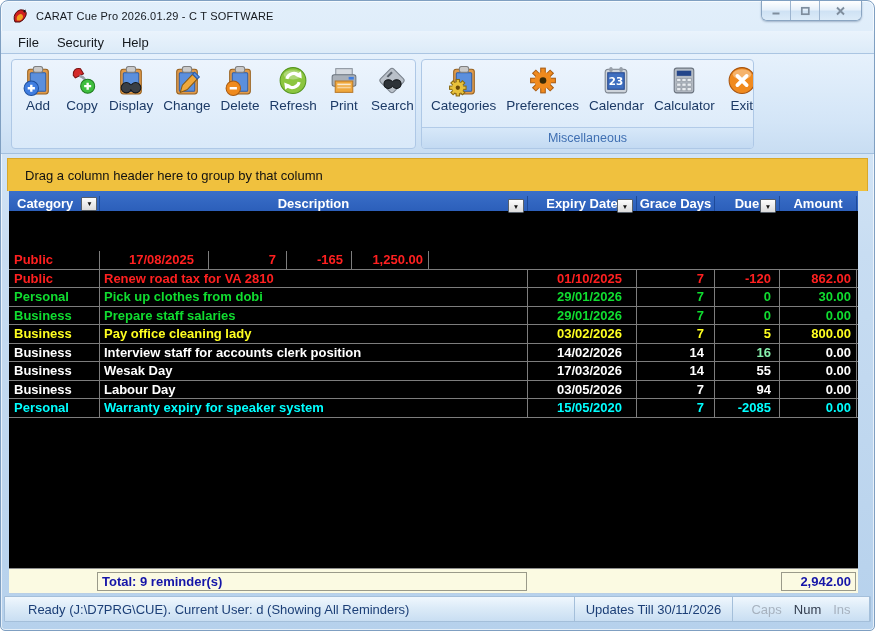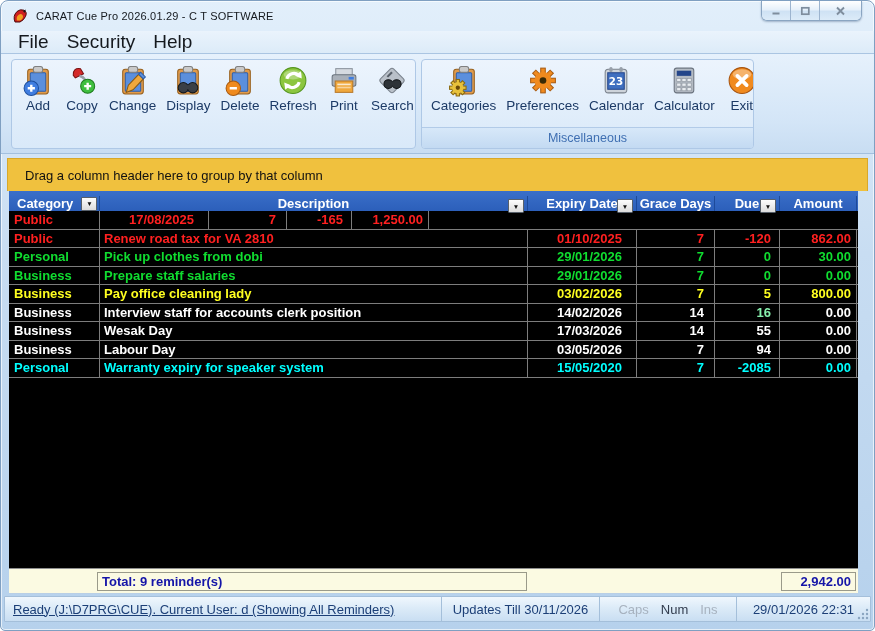--- a/index.html
+++ b/index.html
@@ -23,21 +23,21 @@
     box-shadow:0 1px 2px rgba(40,70,110,.35);}
   .win-btn{width:29px;height:19px;display:flex;align-items:center;justify-content:center;cursor:default;
     background:linear-gradient(180deg,#ffffff 0%,#e6f0fa 45%,#cfe2f4 55%,#dcebf8 100%);
     border-right:1px solid #9cb4cf;}
   .win-btn:last-child{border-right:none;width:41px;}
   .win-btn svg{width:11px;height:10px;display:block;}
 
   
   .menubar{height:23px;display:flex;align-items:center;padding-left:8px;flex:0 0 auto;
     background:linear-gradient(180deg,#eaf3fc,#dcebf8);border-bottom:1px solid #aac5e2;}
-  .menu-item{font-size:19px;color:#15191e;padding:2px 9px;border-radius:2px;}
+  .menu-item{font-size:13px;color:#15191e;padding:2px 9px;border-radius:2px;}
 
   
   .toolbar{height:100px;flex:0 0 auto;display:flex;gap:5px;padding:5px 8px 4px 10px;
     background:linear-gradient(180deg,#e6f1fc 0%,#d3e5f7 70%,#c8ddf2 100%);
     border-bottom:1px solid #a3c0de;}
   .tb-group{border:1px solid #aec8e6;border-radius:4px;display:flex;flex-direction:column;
     background:linear-gradient(180deg,#ecf4fd,#d9e9f9);overflow:hidden;}
   .tb-group.g0{width:405px;}
   .tb-group.g1{width:333px;}
   .tb-row{flex:1;display:flex;align-items:flex-start;justify-content:space-around;padding:3px 4px 0 4px;}
@@ -54,21 +54,21 @@
     padding-left:17px;border:1px solid #d8a82a;border-bottom:none;}
   .grid{width:849px;margin-left:2px;height:377px;display:flex;flex-direction:column;background:#000;}
   .grid-header{height:20px;display:flex;flex:0 0 auto;background:linear-gradient(180deg,#3a6fc9,#2c5fba);align-items:flex-end;}
   .gh-cell{position:relative;display:flex;align-items:center;justify-content:center;
     color:#fff;font-weight:bold;font-size:13px;border-right:1px solid #1d4a9a;cursor:default;}
   .gh-cell.left{justify-content:flex-start;padding-left:8px;}
   .gh-dd{width:16px;height:14px;background:linear-gradient(180deg,#fdfdfd,#dcdcdc);border:1px solid #58606a;
     color:#111;font-size:6.5px;display:flex;align-items:center;justify-content:center;border-radius:1px;}
   .gh-dd.abs{position:absolute;right:3px;top:3px;}
   .gh-dd.inline{margin-left:8px;}
-  .grid-body{flex:1;background:#000;overflow:hidden;}
+  .grid-body{flex:1;background:#000;overflow:hidden;margin-top:40px;}
   .grid-row{display:flex;height:18.5px;font-size:13px;font-weight:bold;border-bottom:1px solid #7d7d7d;}
   .cell{border-right:1px solid #7d7d7d;display:flex;align-items:center;white-space:nowrap;overflow:hidden;}
   .cell.c0{padding-left:5px;}
   .cell.c1{padding-left:4px;}
   .cell.r{justify-content:flex-end;}
   .cell.c2{padding-right:14px;}
   .cell.c3{padding-right:10px;}
   .cell.c4{padding-right:8px;}
   .cell.c5{padding-right:5px;}
   .cell.selected{background:#2b63c6;color:#fff !important;font-weight:normal;
@@ -81,21 +81,21 @@
     background:#fbfae2;color:#1414a8;font-weight:bold;font-size:13px;line-height:17px;padding-left:4px;}
   .amount-box{position:absolute;right:2px;top:3px;width:75px;height:19px;border:1px solid #9a9a8a;
     background:#fbfae2;color:#1414a8;font-weight:bold;font-size:13px;line-height:17px;
     text-align:right;padding-right:4px;}
 
   
   .statusbar{margin:2px 3px 0 3px;height:26px;display:flex;flex:0 0 auto;font-size:13px;color:#1c3f77;
     background:linear-gradient(180deg,#f0f7fd 0%,#dcebf8 45%,#c9def2 100%);
     border:1px solid #a4bfda;border-radius:1px;}
   .sb-sec{display:flex;align-items:center;border-right:1px solid #a4bfda;height:100%;}
-  .sb-status{flex:1;padding-left:8px;text-decoration:underline;}
+  .sb-status{flex:1;padding-left:23px;}
   .sb-updates{width:158px;justify-content:center;}
   .sb-locks{width:137px;justify-content:center;gap:12px;}
   .sb-time{width:133px;justify-content:center;border-right:none;position:relative;}
   .lock{color:#a7b2bf;}
   .lock.active{color:#323c4e;}
   .grip{position:absolute;right:1px;bottom:1px;width:13px;height:13px;}
 </style>
 </head>
 <body>
 
@@ -158,38 +158,38 @@
               </svg>
             </span>
             <span class="tb-label">Copy</span>
           </div>
           <div class="tb-btn">
             <span class="tb-icon">
               <svg viewBox="0 0 32 32">
                 <rect x="6" y="5" width="20" height="24" rx="2.5" fill="#e09a4a" stroke="#96601e"></rect>
                 <rect x="8.5" y="8.5" width="15" height="18" rx="1" fill="#5b8fdd" stroke="#2e5ea8"></rect>
                 <rect x="11.5" y="2.5" width="9" height="5.5" rx="2" fill="#c9c9c9" stroke="#808080"></rect>
-                <polygon points="9.5,27.5 11.5,20.5 21.5,10 26,14.5 16,25 9.5,27.5" fill="#f0a83c" stroke="#8a5a10"></polygon>
-                <polygon points="21.5,10 26,14.5 28,12.5 23.5,8" fill="#5b8fdd" stroke="#2e5ea8"></polygon>
-              </svg>
-            </span>
-            <span class="tb-label">Change</span>
+                <circle cx="11.5" cy="23" r="5" fill="#3a3f46" stroke="#15181c"></circle>
+                <circle cx="20.5" cy="23" r="5" fill="#3a3f46" stroke="#15181c"></circle>
+                <rect x="13.5" y="20.5" width="5" height="4" fill="#3a3f46"></rect>
+              </svg>
+            </span>
+            <span class="tb-label">Display</span>
           </div>
           <div class="tb-btn">
             <span class="tb-icon">
               <svg viewBox="0 0 32 32">
                 <rect x="6" y="5" width="20" height="24" rx="2.5" fill="#e09a4a" stroke="#96601e"></rect>
                 <rect x="8.5" y="8.5" width="15" height="18" rx="1" fill="#5b8fdd" stroke="#2e5ea8"></rect>
                 <rect x="11.5" y="2.5" width="9" height="5.5" rx="2" fill="#c9c9c9" stroke="#808080"></rect>
-                <circle cx="11.5" cy="23" r="5" fill="#3a3f46" stroke="#15181c"></circle>
-                <circle cx="20.5" cy="23" r="5" fill="#3a3f46" stroke="#15181c"></circle>
-                <rect x="13.5" y="20.5" width="5" height="4" fill="#3a3f46"></rect>
-              </svg>
-            </span>
-            <span class="tb-label">Display</span>
+                <polygon points="9.5,27.5 11.5,20.5 21.5,10 26,14.5 16,25 9.5,27.5" fill="#f0a83c" stroke="#8a5a10"></polygon>
+                <polygon points="21.5,10 26,14.5 28,12.5 23.5,8" fill="#5b8fdd" stroke="#2e5ea8"></polygon>
+              </svg>
+            </span>
+            <span class="tb-label">Change</span>
           </div>
           <div class="tb-btn">
             <span class="tb-icon">
               <svg viewBox="0 0 32 32">
                 <rect x="6" y="5" width="20" height="24" rx="2.5" fill="#e09a4a" stroke="#96601e"></rect>
                 <rect x="8.5" y="8.5" width="15" height="18" rx="1" fill="#5b8fdd" stroke="#2e5ea8"></rect>
                 <rect x="11.5" y="2.5" width="9" height="5.5" rx="2" fill="#c9c9c9" stroke="#808080"></rect>
                 <circle cx="9.5" cy="23.5" r="7" fill="#ef8a1e" stroke="#a85a10"></circle>
                 <path d="M6 23.5 h7" stroke="#fff" stroke-width="2.4"></path>
               </svg>
@@ -426,28 +426,15 @@
   </div>
 
   <div class="statusbar">
     <div class="sb-sec sb-status">Ready (J:\D7PRG\CUE). Current User: d (Showing All Reminders)</div>
     <div class="sb-sec sb-updates">Updates Till 30/11/2026</div>
     <div class="sb-sec sb-locks">
         <span class="lock">Caps</span>
         <span class="lock active">Num</span>
         <span class="lock">Ins</span>
       </div>
-    <div class="sb-sec sb-time">
-      <span>29/01/2026 22:31</span>
-      <svg class="grip" viewBox="0 0 13 13">
-        <g fill="#8aa4c0">
-            <circle cx="11" cy="3" r="1.2"></circle>
-            <circle cx="11" cy="7" r="1.2"></circle>
-            <circle cx="7" cy="7" r="1.2"></circle>
-            <circle cx="11" cy="11" r="1.2"></circle>
-            <circle cx="7" cy="11" r="1.2"></circle>
-            <circle cx="3" cy="11" r="1.2"></circle>
-          </g>
-      </svg>
-    </div>
   </div>
 
 </div>
 
 </body></html>

